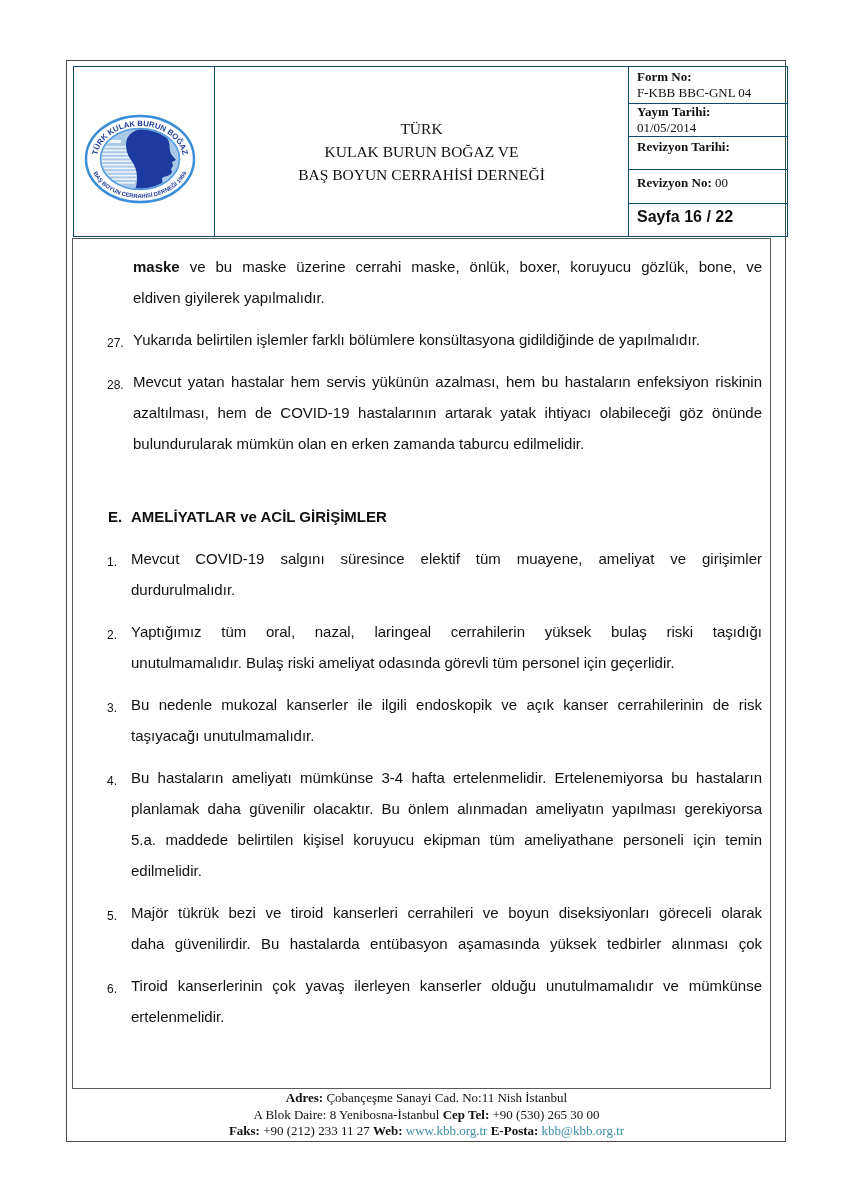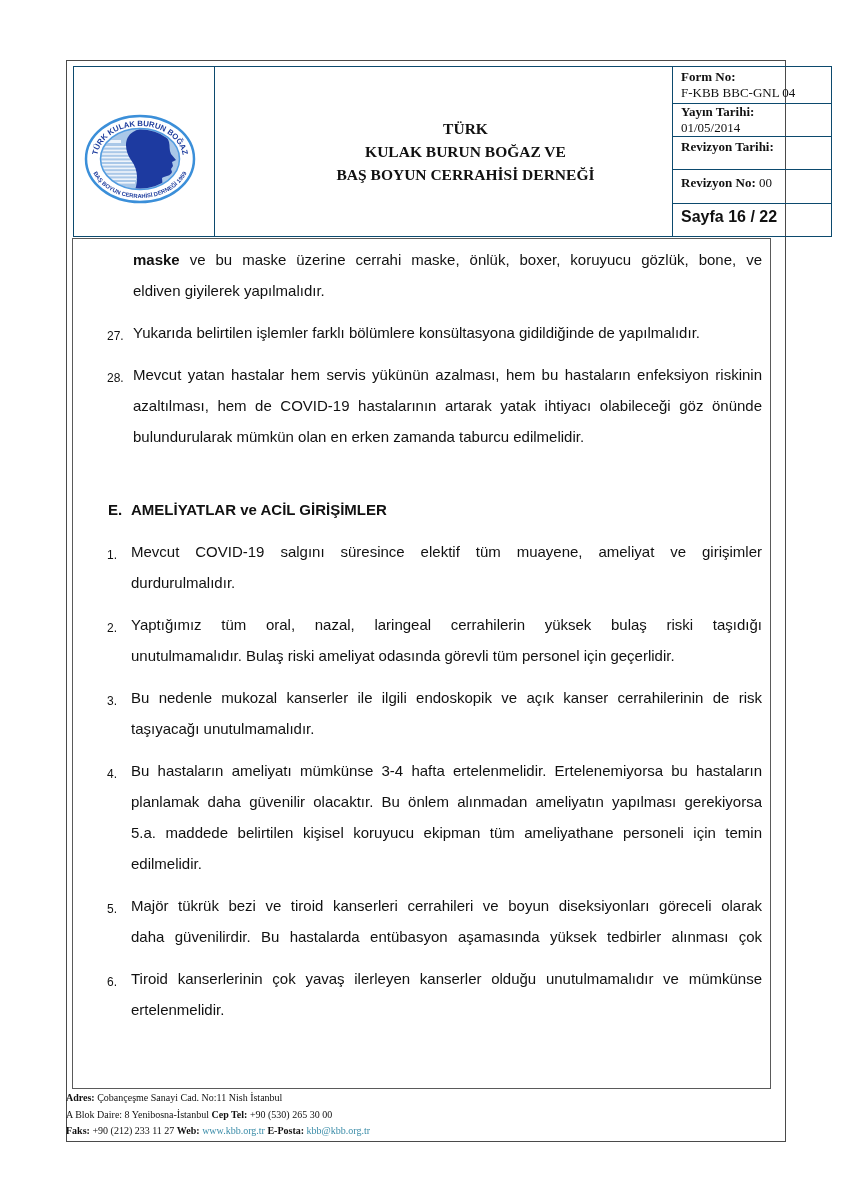--- a/index.html
+++ b/index.html
@@ -5,43 +5,43 @@
   html, body { margin:0; padding:0; background:#fff; }
   .page { position:relative; width:849px; height:1200px; background:#fff; overflow:hidden;
           font-family:"Liberation Sans", sans-serif; color:#111; }
   .outer { position:absolute; left:66px; top:60px; width:718px; height:1080px; border:1.5px solid #4a4a4a; }
 
   
   .hdr { position:absolute; left:73px; top:66px; width:703px; height:168px; border-collapse:collapse; table-layout:fixed; }
   .hdr td { border:1px solid #0c4a6e; padding:0; }
   .hdr .c-logo { width:140px; }
   .hdr .c-title { width:413px; text-align:center; vertical-align:middle;
-                  font-family:"Liberation Serif", serif; font-weight:bold; font-size:15.5px; line-height:23px; color:#111;padding-left:44px; }
+                  font-family:"Liberation Serif", serif; font-weight:normal; font-size:15.5px; line-height:23px; color:#111; }
   .hdr .c-meta { width:150px; vertical-align:top; padding:2px 0 0 8px;
                  font-family:"Liberation Serif", serif; font-size:13px; line-height:16px; color:#111; }
   .hdr .c-meta b { font-weight:bold; }
   .hdr .c-meta.sans { font-family:"Liberation Sans", sans-serif; font-weight:bold; font-size:16px; padding-top:5px; }
   .r1 { height:37px; } .r2 { height:30px; } .r3 { height:33px; } .r4 { height:34px; } .r5 { height:33px; }
   .hdr .c-meta.mid { padding-top:5px; }
   .logo { position:absolute; left:73px; top:66px; width:140px; height:167px; }
 
   
   .content { position:absolute; left:72px; top:238px; width:697px; height:849px; border:1px solid #5a5a5a; }
   .blk { position:relative; padding-left:60px; padding-right:8px; margin-top:11px; }
-  .blk.first { margin-top:5px; }
+  .blk.first { margin-top:12px; }
   .blk.s { padding-left:58px; }
   .num { position:absolute; left:34px; top:4px; height:31px; line-height:31px; font-size:12px; }
   .ln { height:31px; line-height:31px; font-size:15px; overflow:hidden; white-space:normal; }
   .j { text-align:justify; text-align-last:justify; }
   .sec { position:relative; margin-top:42px; padding-left:58px; font-weight:bold; font-size:15px; line-height:31px; height:31px; }
   .sec .letter { position:absolute; left:35px; top:0; }
 
   
-  .footer { position:absolute; left:66px; top:1090px; width:721px; 
-            font-family:"Liberation Serif", serif; font-size:10px; line-height:16.5px; color:#111; }
+  .footer { position:absolute; left:66px; top:1090px; width:721px; text-align:center;
+            font-family:"Liberation Serif", serif; font-size:13px; line-height:16.5px; color:#111; }
   .footer b { font-weight:bold; }
   .footer .lnk { color:var(--link, #3a8ca8); text-decoration:none; cursor:pointer; }
 </style>
 </head>
 <body>
 
 <div class="page">
   <div class="outer"></div>
 
   <table class="hdr">

